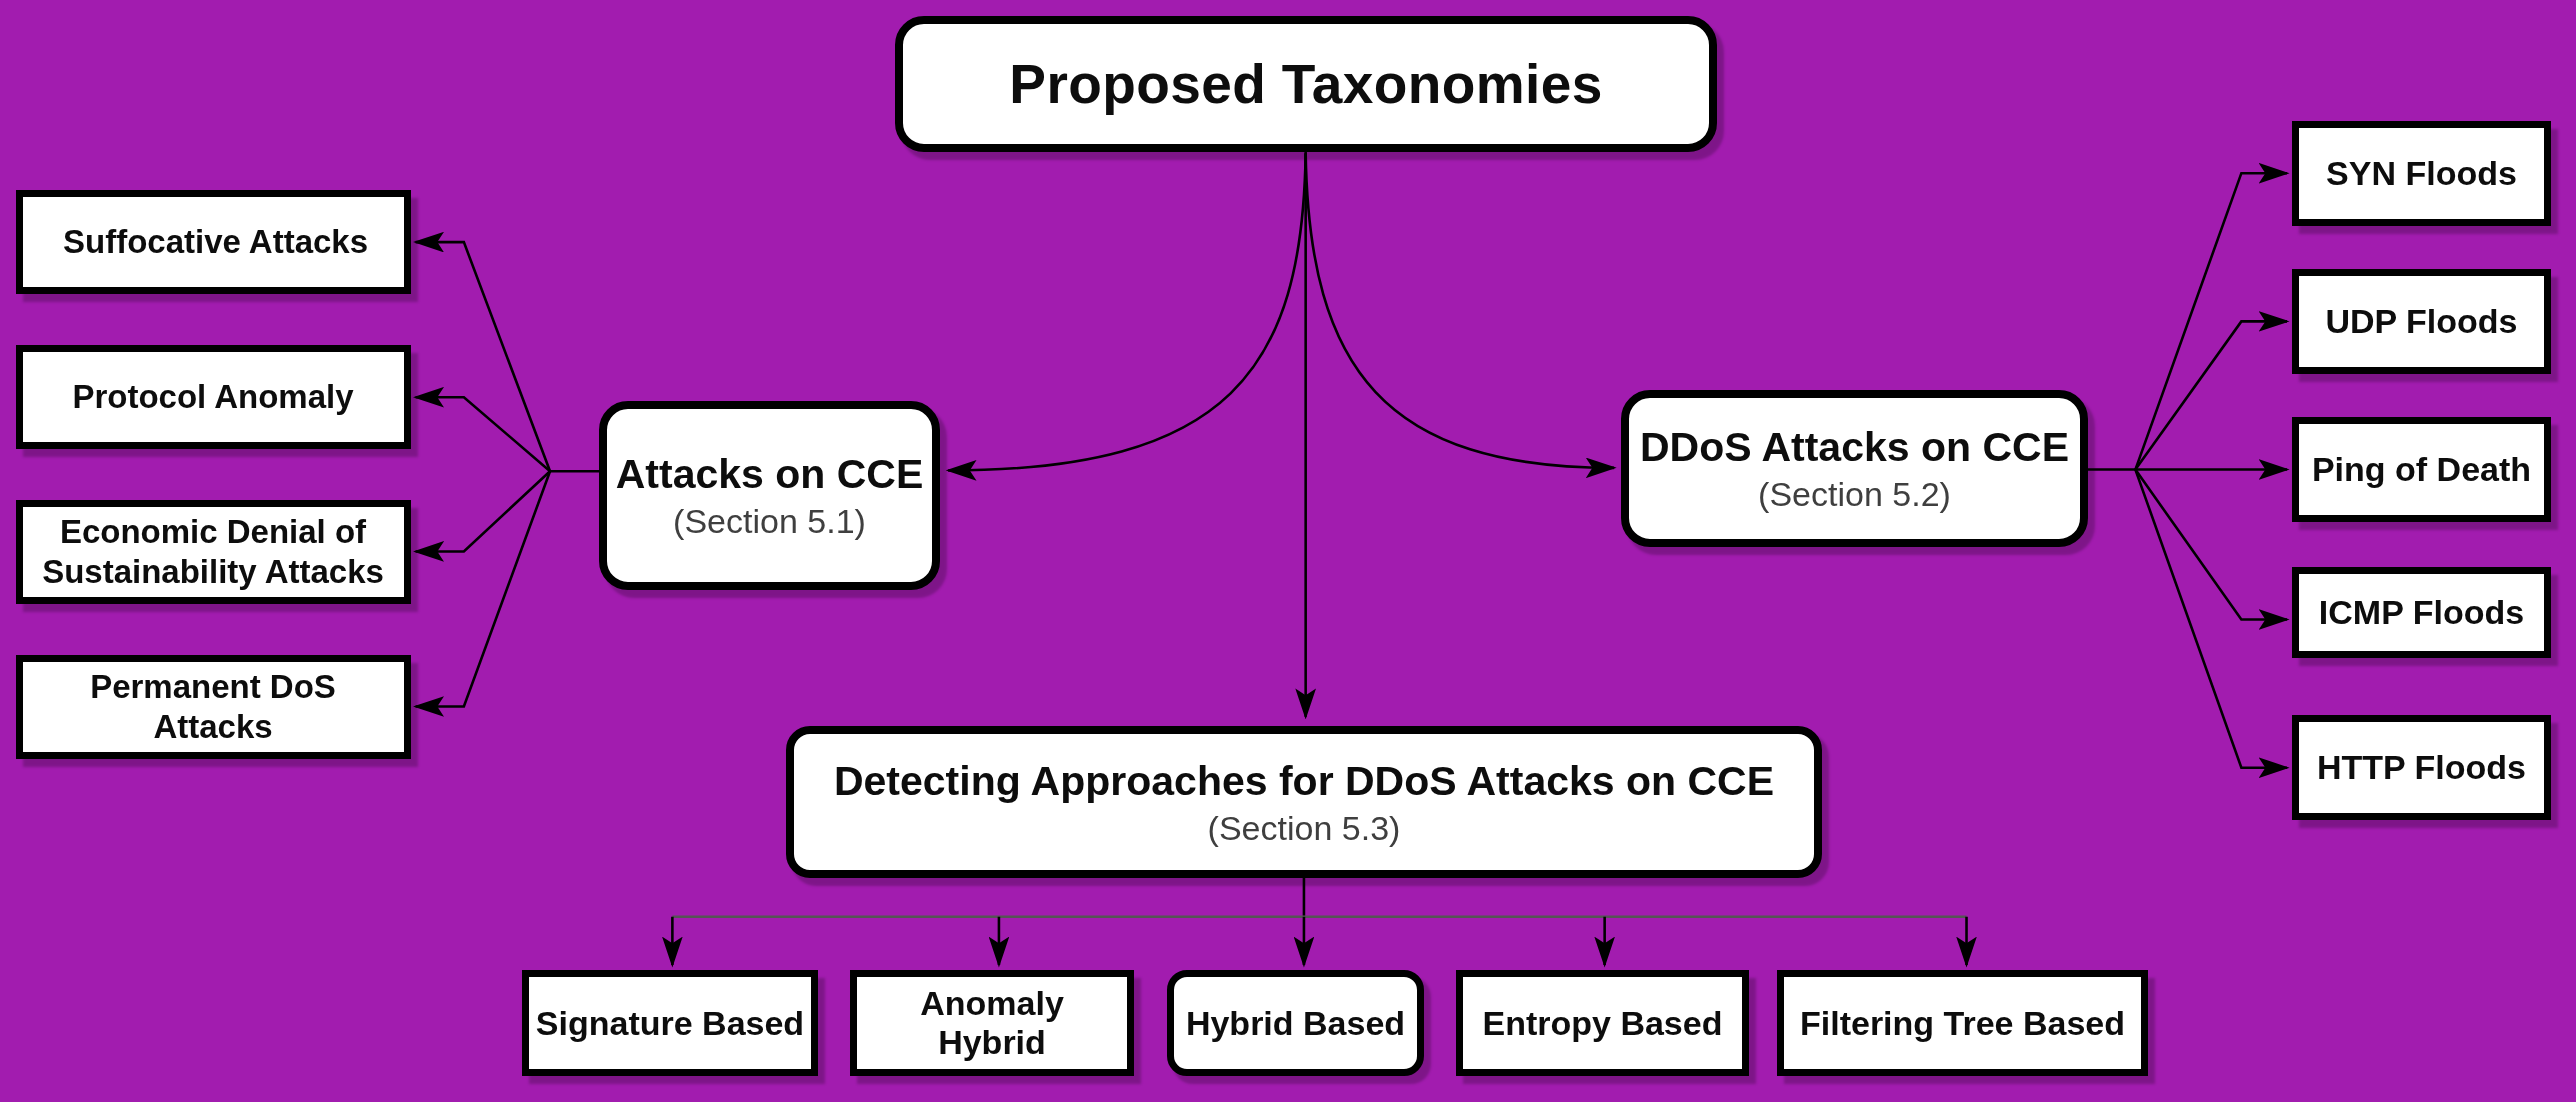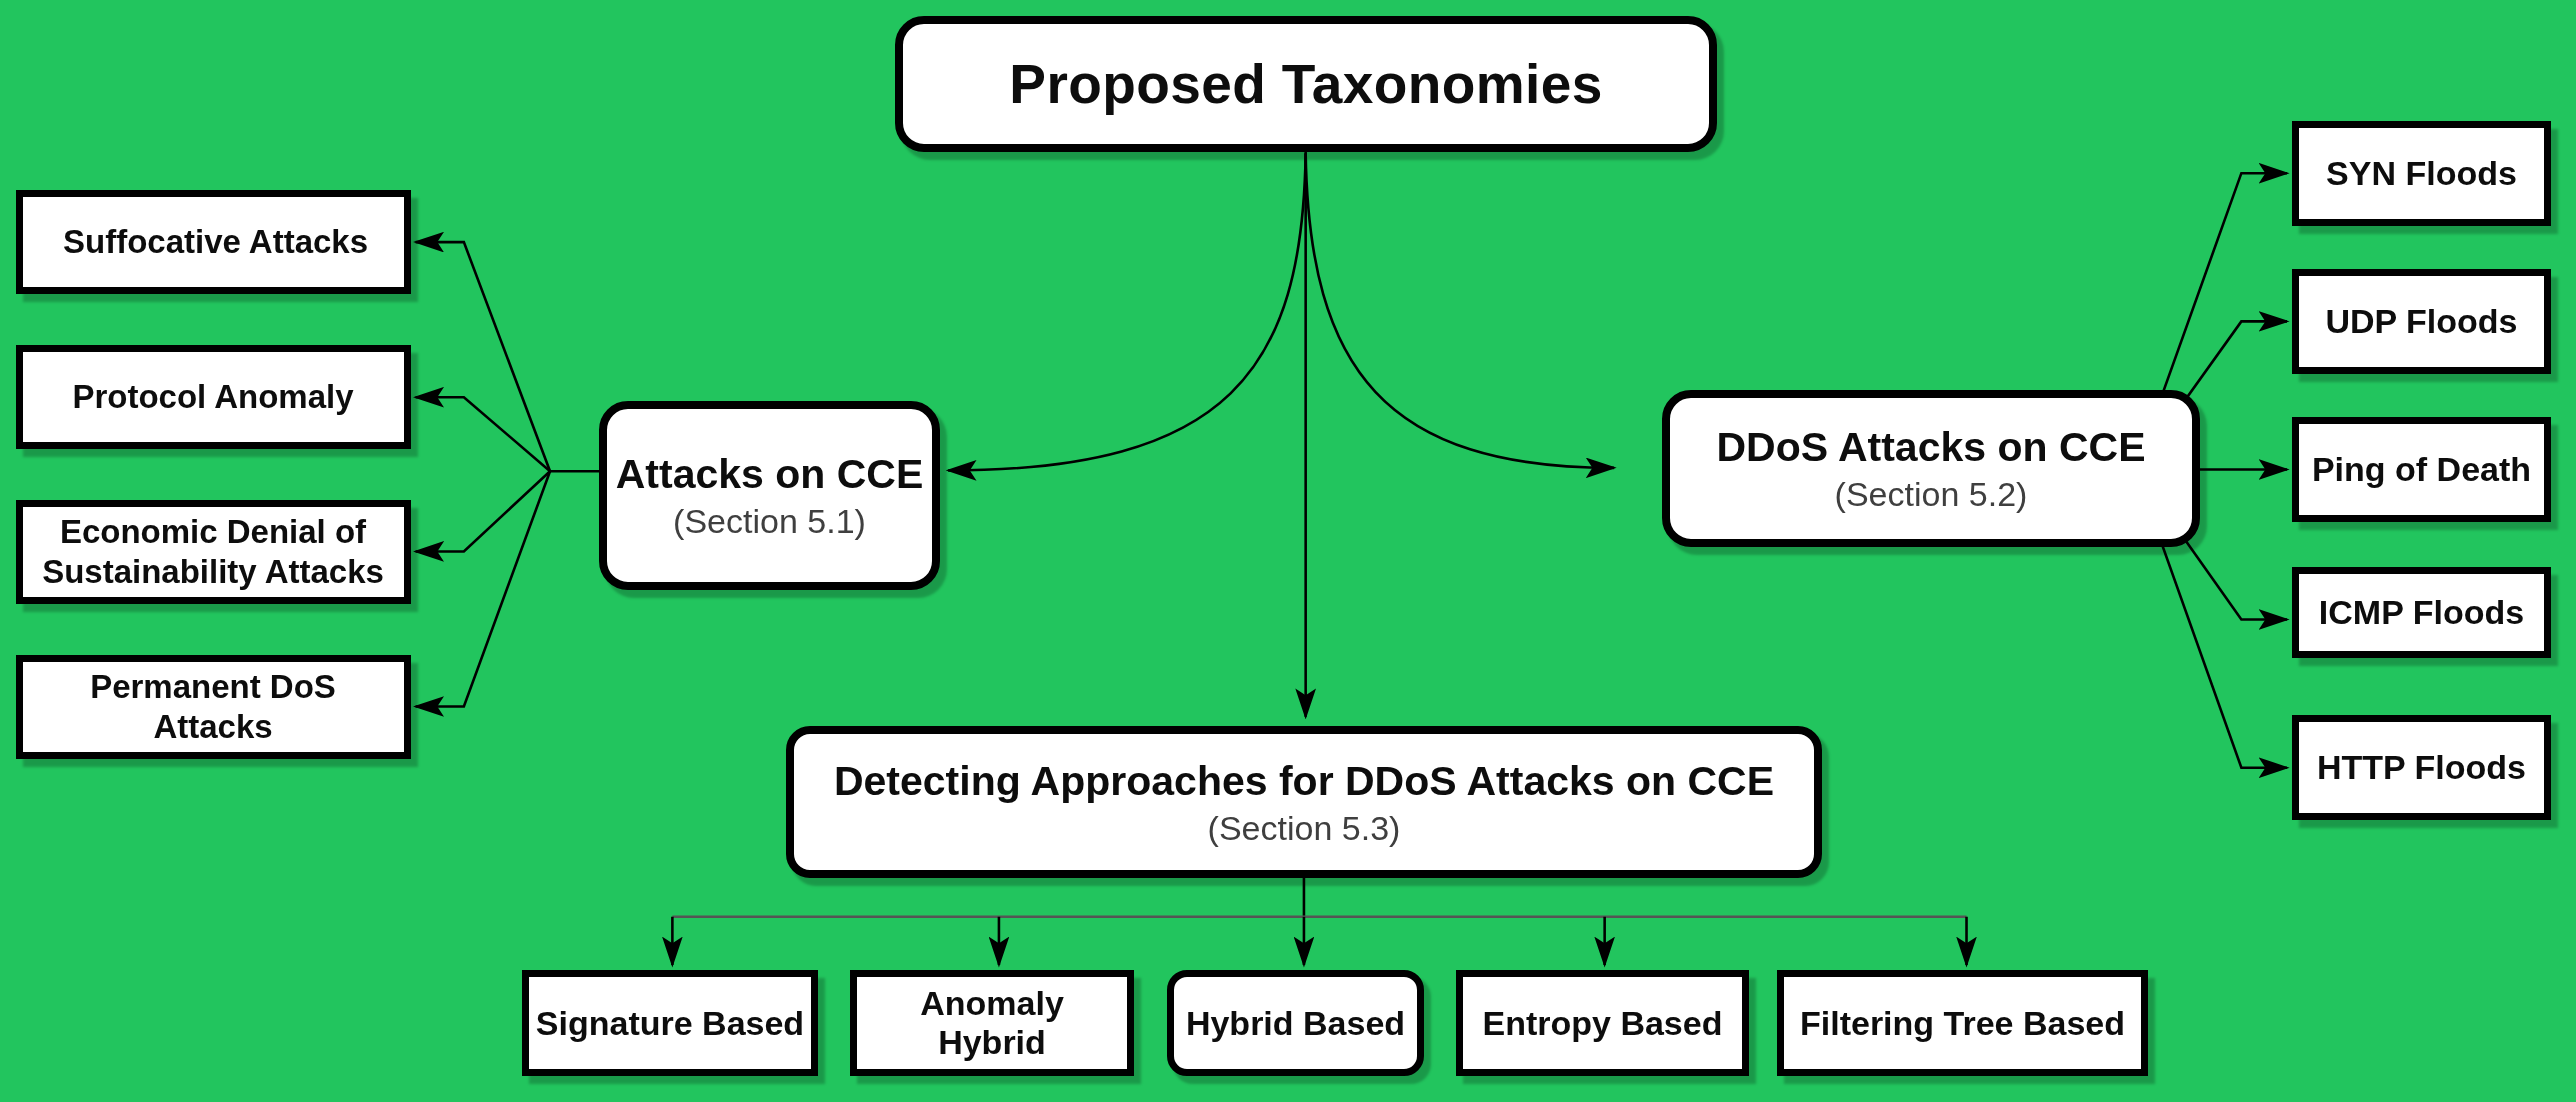--- a/index.html
+++ b/index.html
@@ -1,19 +1,19 @@
 <!DOCTYPE html>
 <html style="font-size:13.8px"><head>
 <meta charset="utf-8">
 <style>
   html,body{margin:0;padding:0;background:#ffffff;}
   #canvas{
     position:relative;
     width:2576px;height:1102px;
-    background:#22c55e;
+    background:#a21caf;
     font-family:"Liberation Sans",sans-serif;
     overflow:hidden;
   }
   #wires{position:absolute;left:0;top:0;z-index:1;}
   .node{
     position:absolute;z-index:2;
     box-sizing:border-box;
     background:#ffffff;
     border:7.8px solid #000000;
     box-shadow:6.9px 7.8px 2.6px rgba(0,0,0,0.22);
@@ -74,21 +74,21 @@
 
   <div class="node round" style="left:895px;top:15.5px;width:822px;height:136px;">
     <span class="root-label">Proposed Taxonomies</span>
   </div>
 
   <div class="node round" style="left:599px;top:393px;width:341px;height:189px;margin-top:8px;">
     <span class="sec-title">Attacks on CCE</span>
     <span class="sec-sub">(Section 5.1)</span>
   </div>
 
-  <div class="node round" style="left:1621px;top:390px;width:538px;height:157px;margin-left:41px;">
+  <div class="node round" style="left:1621px;top:390px;width:467px;height:157px;">
     <span class="sec-title">DDoS Attacks on CCE</span>
     <span class="sec-sub">(Section 5.2)</span>
   </div>
 
   <div class="node round" style="left:786px;top:726px;width:1036px;height:152px;border-radius:24px;">
     <span class="det-title">Detecting Approaches for DDoS Attacks on CCE</span>
     <span class="sec-sub">(Section 5.3)</span>
   </div>
 
   <div class="node leaf" style="left:15.5px;top:190px;width:395px;height:104px;padding-left:12px;">

